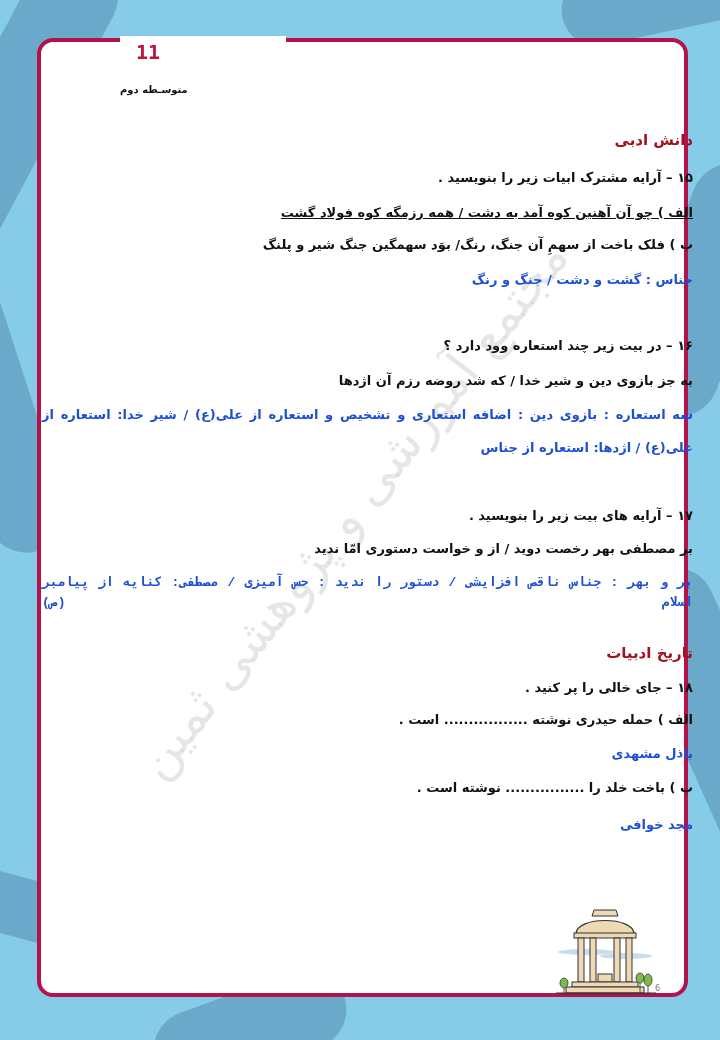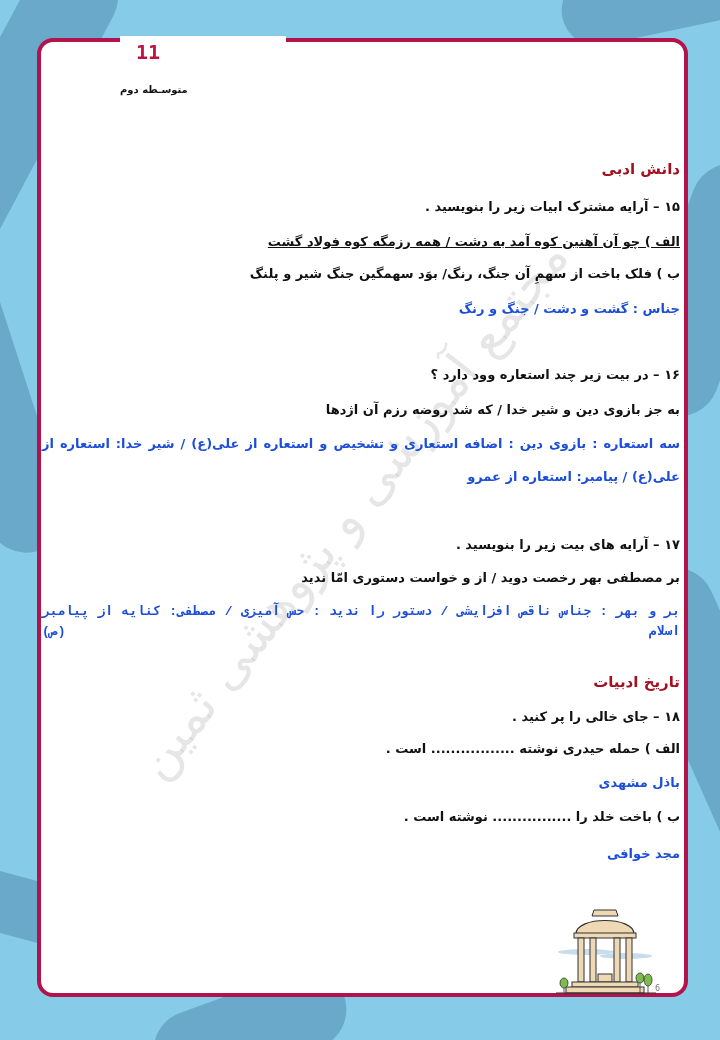--- a/index.html
+++ b/index.html
@@ -23,22 +23,22 @@
   }
   .logo-mark {
     position:absolute; left:28px; top:0; font-weight:bold; font-size:20px;
     color:#c0123c; font-family:"DejaVu Sans Mono", monospace;text-align:center;
   }
   .logo-sub {
     position:absolute; left:12px; top:44px; direction:rtl; font-size:10px;
     font-weight:bold; color:#111; white-space:nowrap;
   }
   .line {
-    position:absolute; right:40px; direction:rtl; white-space:nowrap;
-    font-size:13px; font-weight:bold; color:#111; line-height:20px;margin-top:29px;
+    position:absolute; right:27px; direction:rtl; white-space:nowrap;
+    font-size:13px; font-weight:bold; color:#111; line-height:20px;
   }
   .heading { font-size:15px; color:#a3101e; }
   .answer { color:#1d4ed8; }
   .justify {
     left:42px; white-space:normal; text-align:justify; text-align-last:justify;
   }
   .watermark {
     position:absolute; left:40px; top:470px; width:640px; text-align:center;
     direction:rtl; transform:rotate(-52deg); transform-origin:center;
     font-size:50px; color:rgba(60,60,60,0.13); white-space:nowrap; font-weight:normal;
@@ -71,21 +71,21 @@
 
 <div class="line heading" style="top:130px;">دانش ادبی</div>
 <div class="line" style="top:168px;">۱۵ – آرایه مشترک ابیات زیر را بنویسید .</div>
 <div class="line" style="top:203px;text-decoration:underline;">الف ) چو آن آهنین کوه آمد به دشت /  همه رزمگه کوه فولاد گشت</div>
 <div class="line" style="top:235px;">ب ) فلک باخت از سهمِ آن جنگ، رنگ/ بوَد سهمگین جنگ شیر و پلنگ</div>
 <div class="line answer" style="top:270px;">جناس : گشت و دشت / جنگ و رنگ</div>
 
 <div class="line" style="top:336px;">۱۶ – در بیت زیر چند استعاره وود دارد ؟</div>
 <div class="line" style="top:371px;">به جز بازوی دین و شیر خدا  / که شد روضه رزم آن اژدها</div>
 <div class="line answer justify" style="top:405px;">سه استعاره : بازوی دین : اضافه استعاری و تشخیص و استعاره از علی(ع) / شیر خدا: استعاره از</div>
-<div class="line answer" style="top:438px;">علی(ع) / پیامبر: استعاره از عمرو</div>
+<div class="line answer" style="top:438px;">علی(ع) / اژدها: استعاره از جناس</div>
 
 <div class="line" style="top:506px;">۱۷ – آرایه های بیت زیر را بنویسید .</div>
 <div class="line" style="top:539px;">بر مصطفی بهر رخصت دوید  /  از و خواست دستوری امّا ندید</div>
 <div class="line answer justify" style="top:573px;font-family:Liberation Mono, monospace;">بر و بهر : جناس ناقص افزایشی / دستور را ندید : حس آمیزی / مصطفی: کنایه از پیامبر اسلام (ص)</div>
 
 <div class="line heading" style="top:643px;">تاریخ ادبیات</div>
 <div class="line" style="top:678px;">۱۸ – جای خالی را پر کنید .</div>
 <div class="line" style="top:710px;">الف ) حمله حیدری نوشته ................. است .</div>
 <div class="line answer" style="top:744px;">باذل مشهدی</div>
 <div class="line" style="top:778px;">ب ) باخت خلد را ................ نوشته است .</div>

